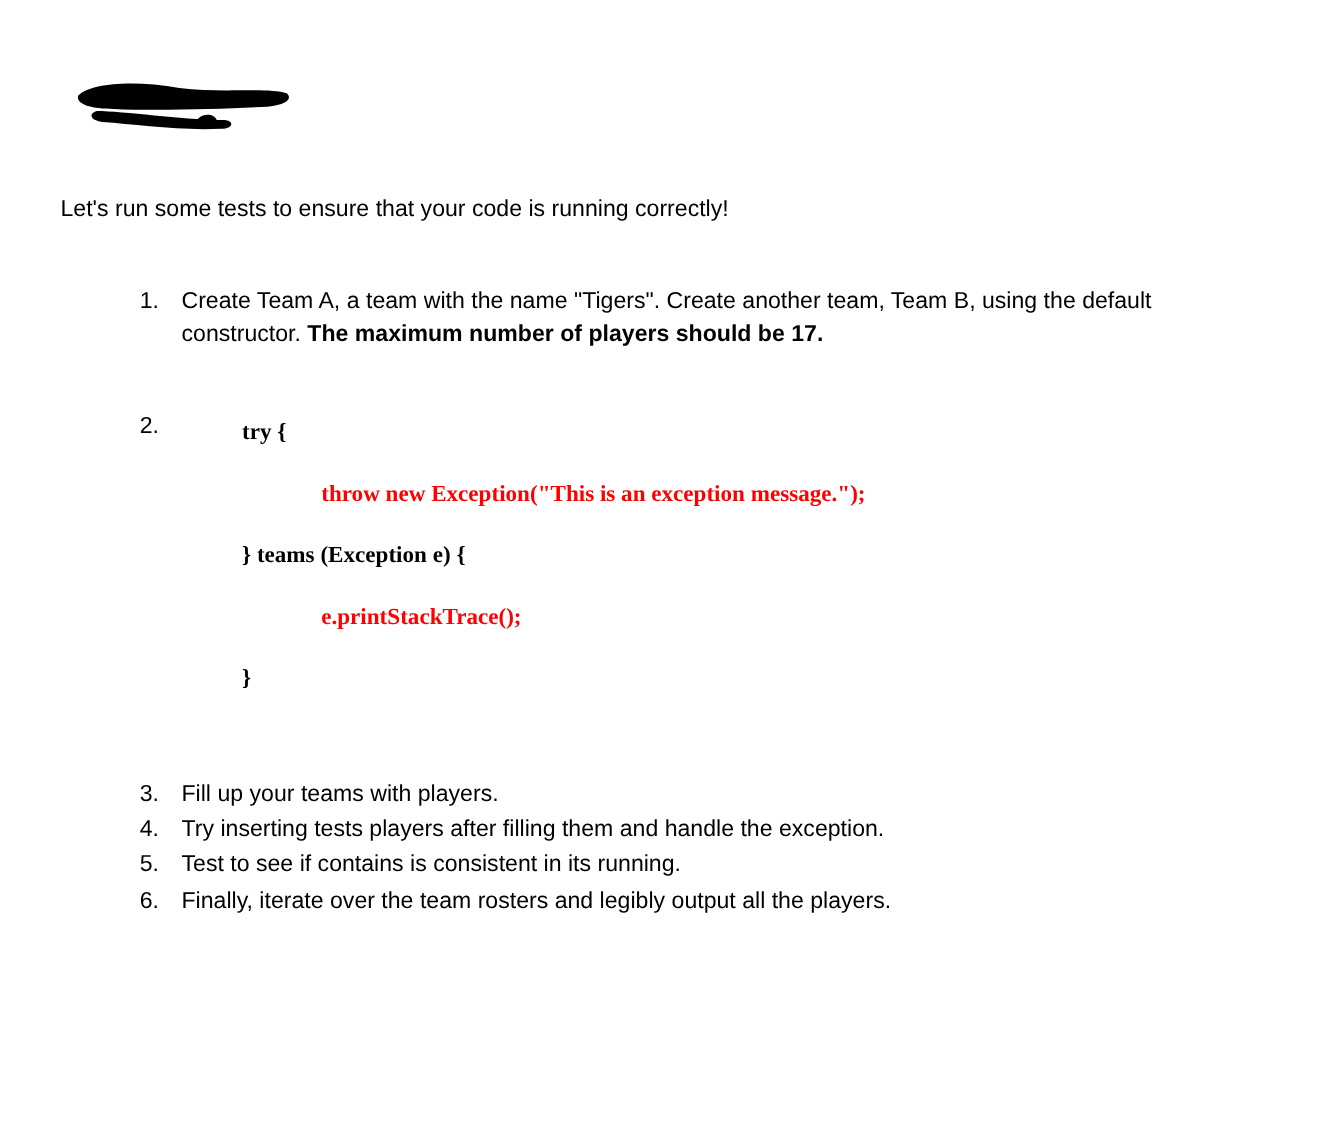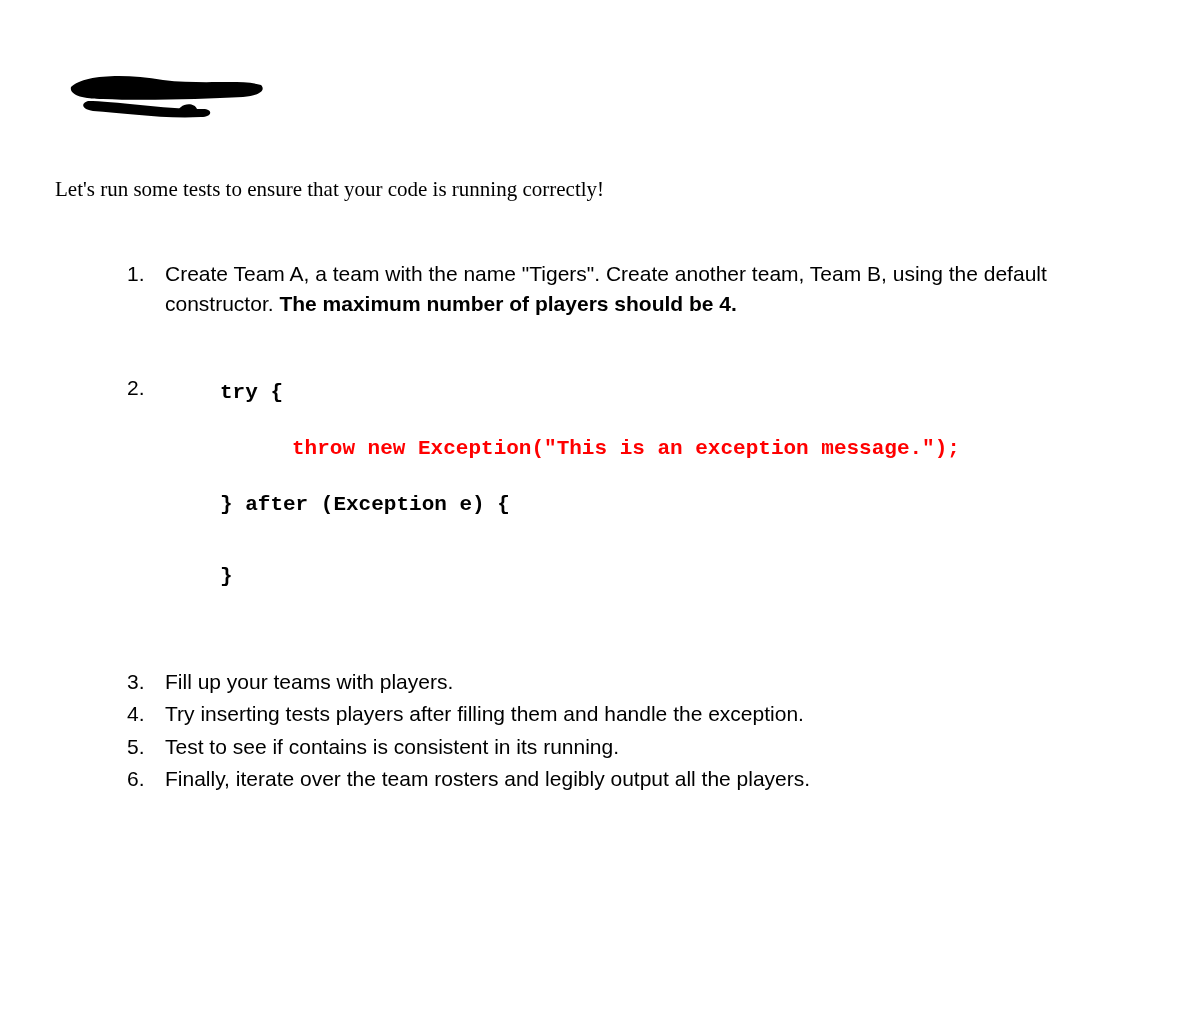--- a/index.html
+++ b/index.html
@@ -21,21 +21,20 @@
     }
     .scribble {
       margin-bottom: 50px;
       margin-left: 8px;
     }
     .scribble svg {
       display: block;
     }
     .intro {
       margin-bottom: 55px;
-      font-family: Liberation Serif, serif;
     }
     .list-wrap {
       padding-left: 72px;
     }
     ol {
       list-style: none;
       counter-reset: item;
     }
     ol li {
       counter-increment: item;
@@ -54,20 +53,21 @@
     }
     .code-block {
       font-family: "Courier New", Courier, monospace;
       font-weight: bold;
       font-size: 21px;
       margin: 55px 0 70px 55px;
       line-height: 1.9;
     }
     .code-line {
       white-space: pre;
+      font-family: Liberation Serif, serif;
     }
     .red {
       color: #ff0000;
     }
     .indent1 {
       padding-left: 72px;
     }
     .gap {
       height: 16px;
     }
@@ -83,31 +83,32 @@
       <path d="M 25 36 C 50 36, 110 45, 140 44 C 150 44, 150 52, 138 52 C 100 54, 60 48, 30 46 C 18 44, 18 38, 25 36 Z" fill="#000000"></path>
       <path d="M 118 42 C 122 38, 132 38, 134 44 C 135 50, 124 54, 118 50 C 114 48, 115 44, 118 42 Z" fill="#000000"></path>
     </svg>
   </div>
 
   <p class="intro">Let's run some tests to ensure that your code is running correctly!</p>
 
   <div class="list-wrap">
     <ol>
       <li>
-        <span>Create Team A, a team with the name "Tigers". Create another team, Team B, using the default constructor. </span><span class="bold">The maximum number of players should be 4.</span>
+        <span>Create Team A, a team with the name "Tigers". Create another team, Team B, using the default constructor. </span><span class="bold">The maximum number of players should be 17.</span>
       </li>
       <li>
 
         <div class="code-block">
           <div class="code-line">try {</div>
           <div class="gap"></div>
           <div class="code-line indent1 red">throw new Exception("This is an exception message.");</div>
           <div class="gap"></div>
-          <div class="code-line">} after (Exception e) {</div>
+          <div class="code-line">} teams (Exception e) {</div>
           <div class="gap"></div>
+          <div class="code-line indent1 red">e.printStackTrace();</div>
           <div class="gap"></div>
           <div class="code-line">}</div>
         </div>
       </li>
       <li>
         <span>Fill up your teams with players.</span>
       </li>
       <li>
         <span>Try inserting tests players after filling them and handle the exception.</span>
       </li>

